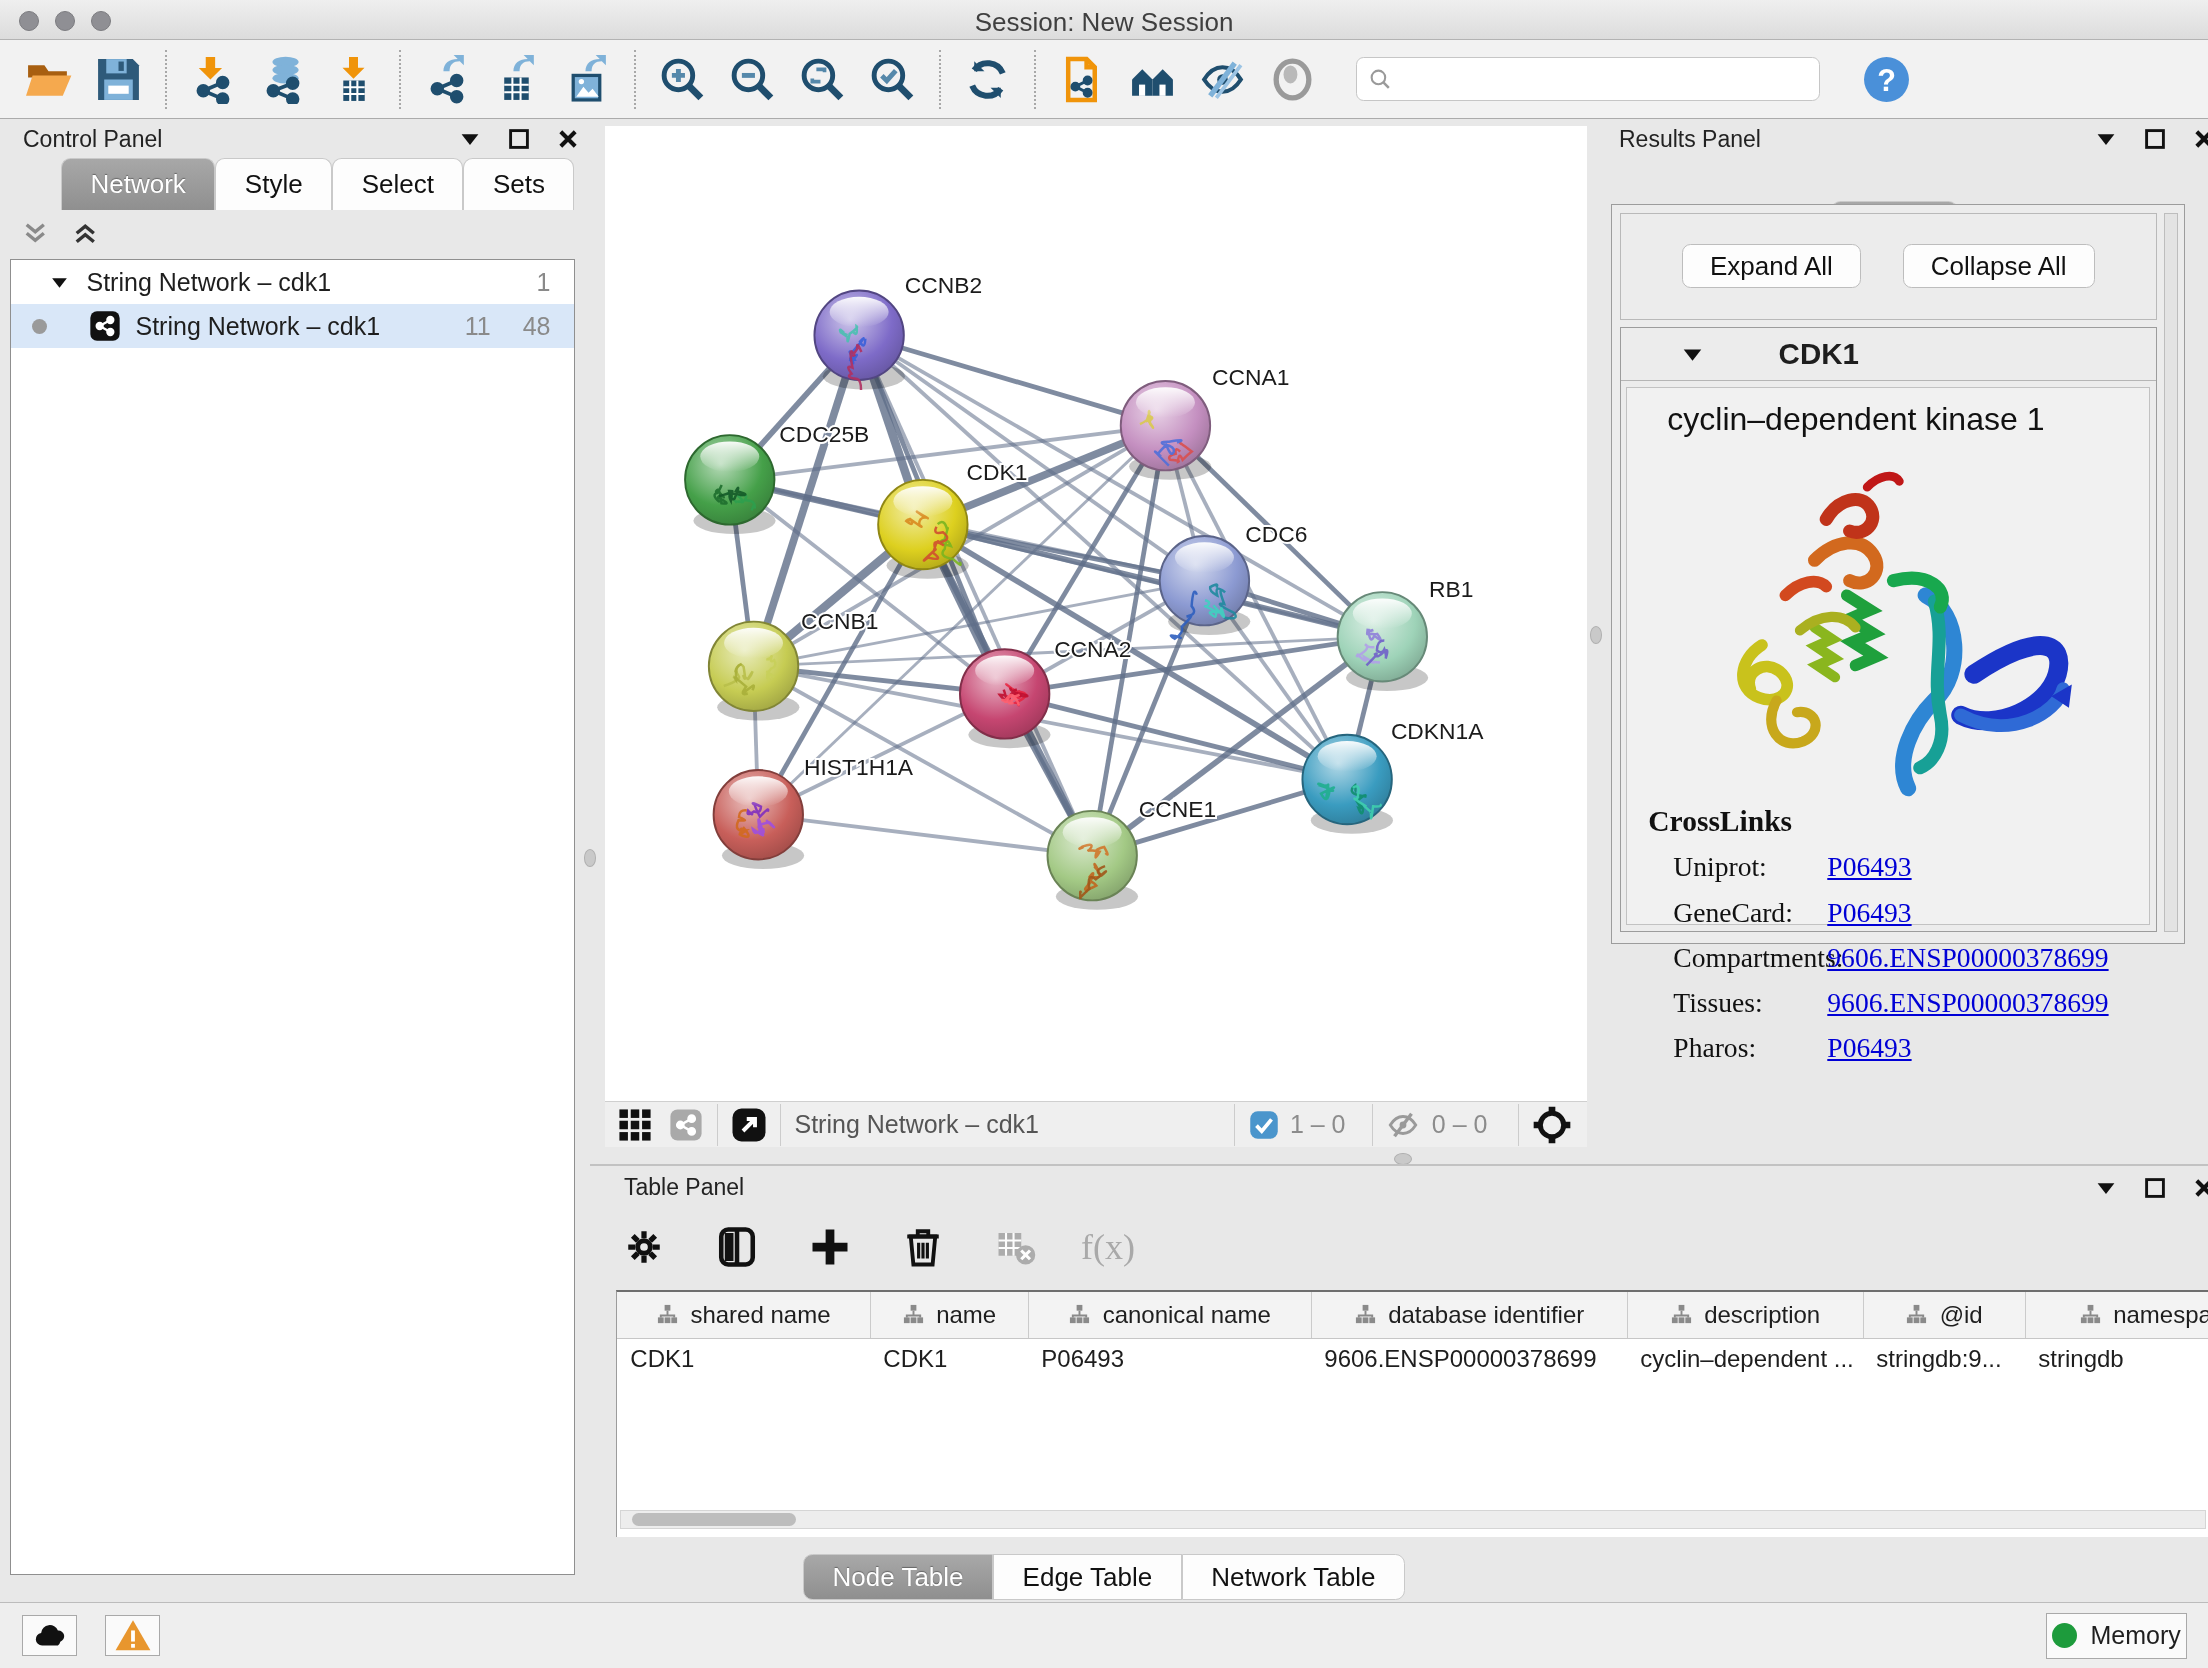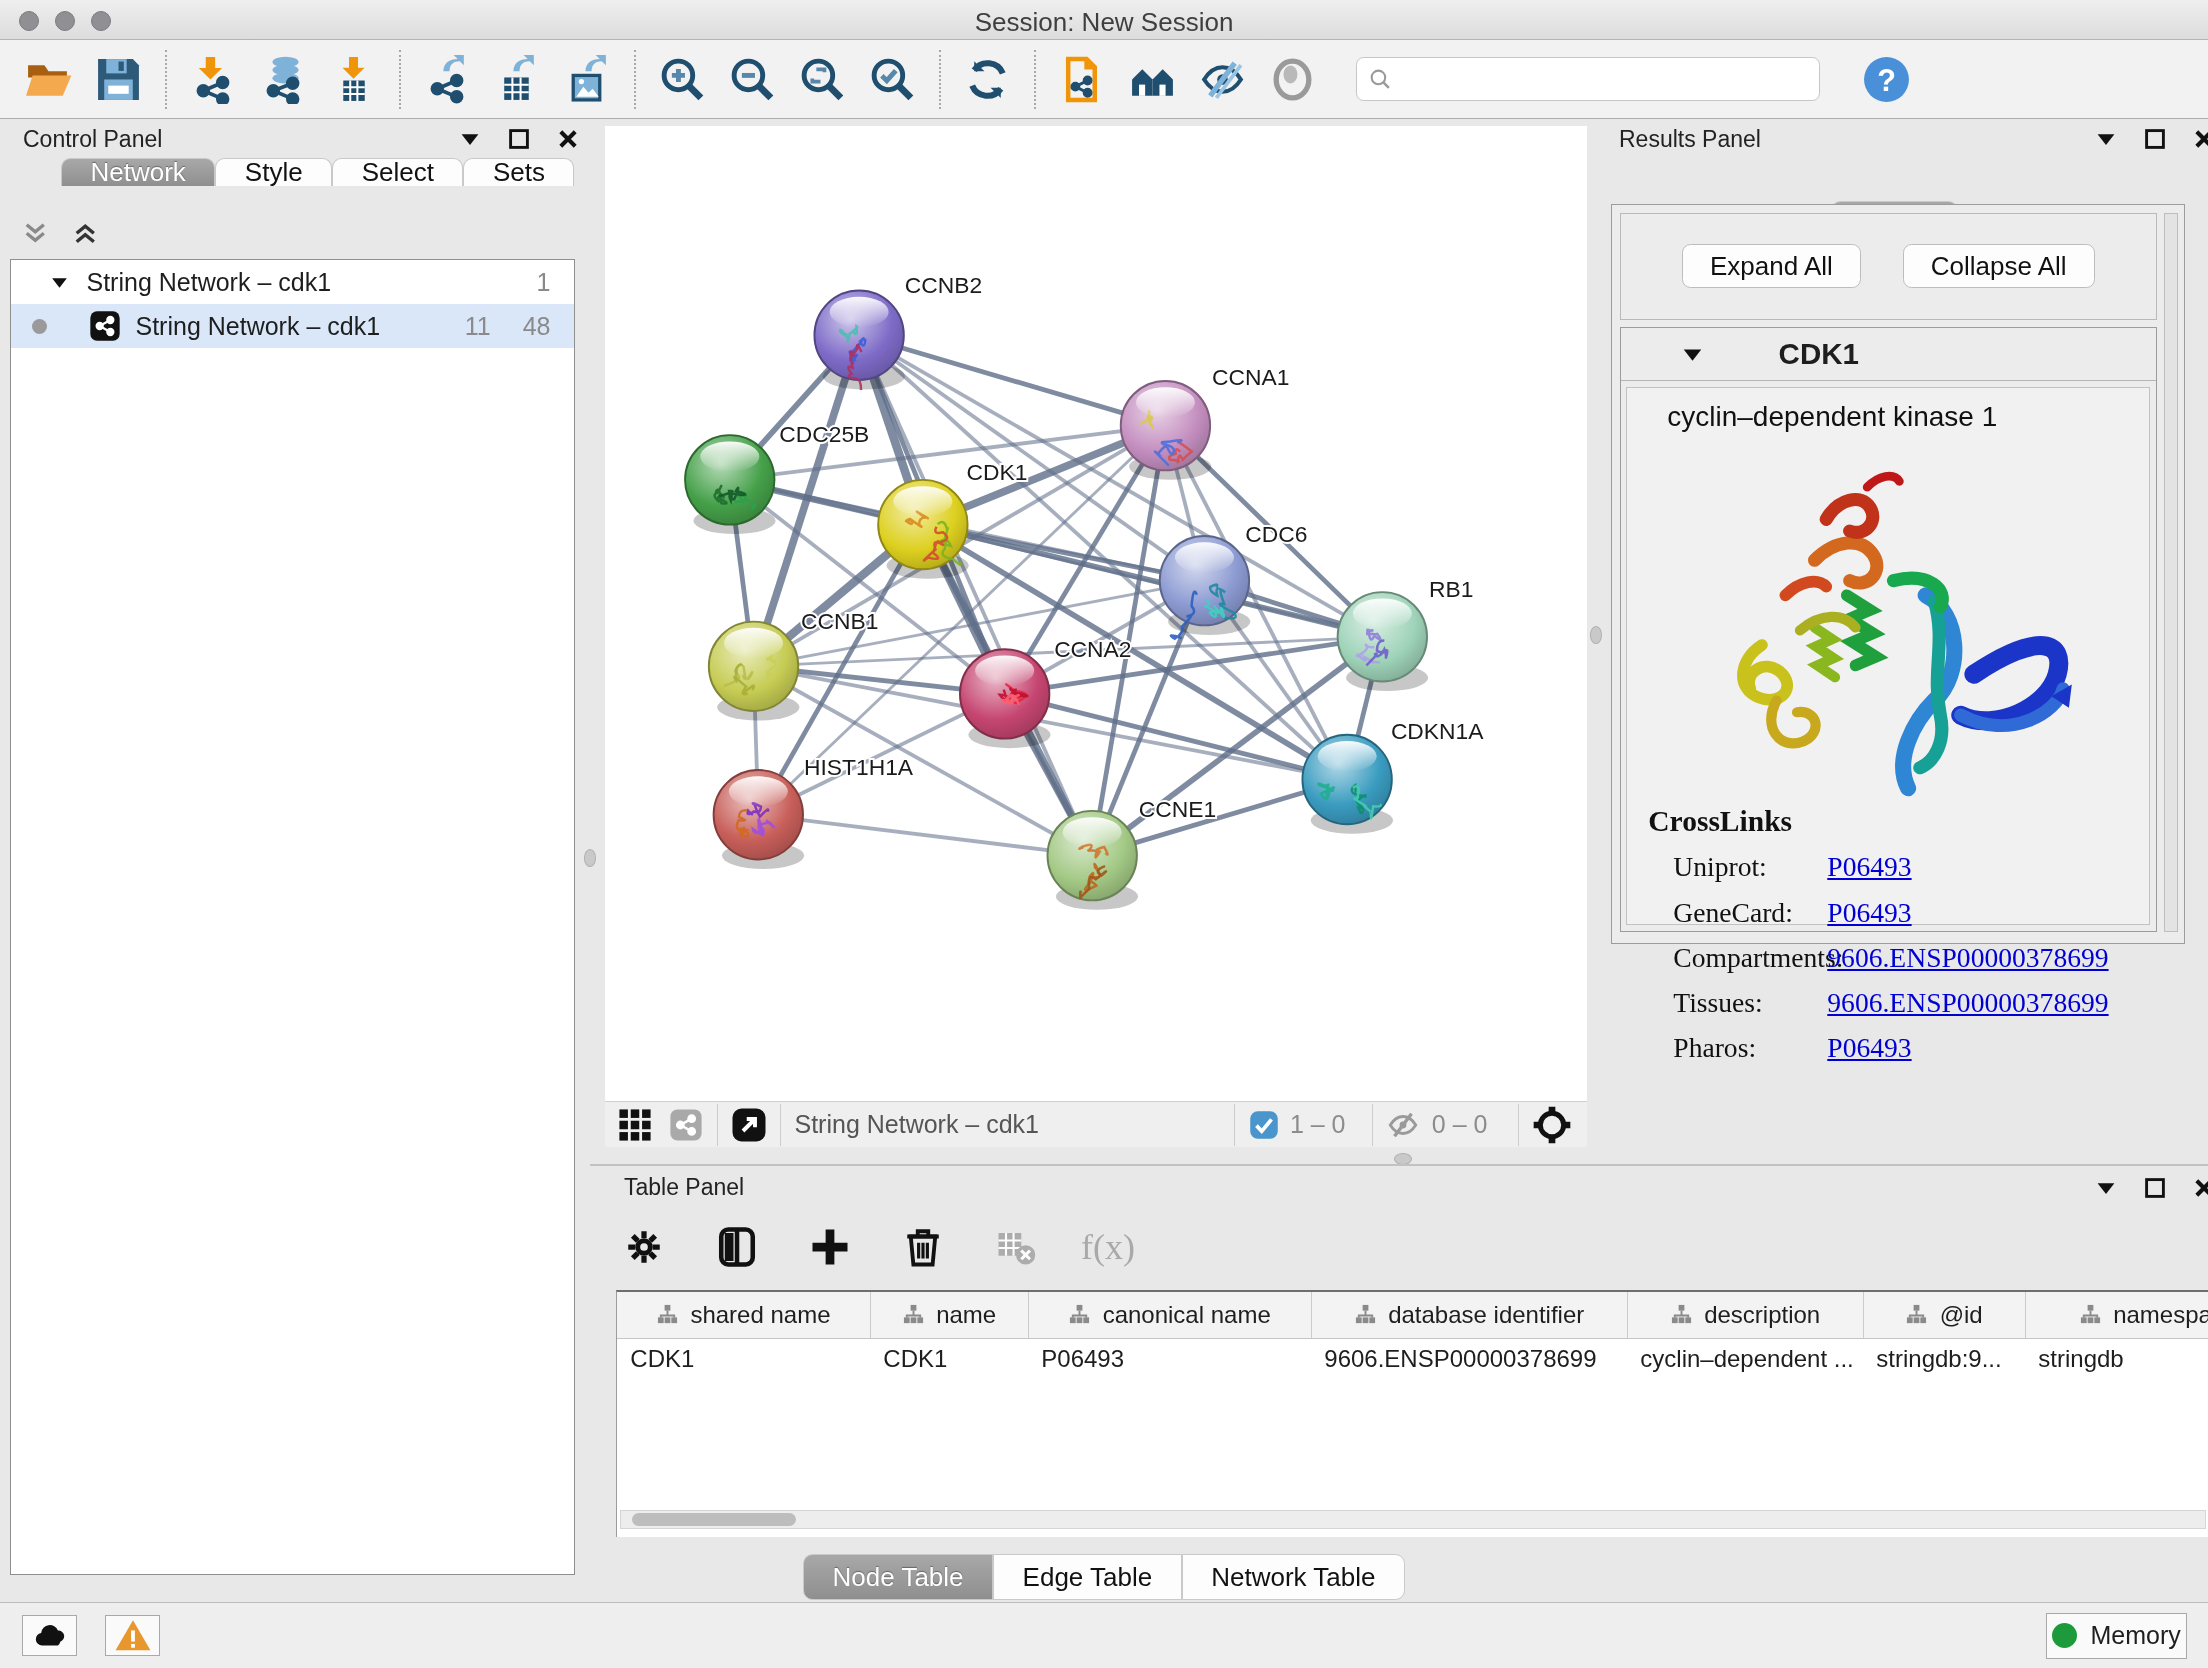--- a/index.html
+++ b/index.html
@@ -28,21 +28,21 @@
     font-family:"Liberation Sans",sans-serif;background:transparent;}
   .help-btn{margin-left:32px;}
 
   
   .panel-titlerow{position:absolute;height:38px;display:flex;align-items:center;font-size:23px;color:#222;}
   .panel-ctls{position:absolute;display:flex;align-items:center;gap:25px;}
   .pc-icon svg{width:24px;height:24px;display:block;}
 
   
   .ctl-tabs{position:absolute;left:61px;top:158px;display:flex;}
-  .tab{height:28px;padding:0 28.5px;display:flex;align-items:center;justify-content:center;
+  .tab{height:52px;padding:0 28.5px;display:flex;align-items:center;justify-content:center;
     font-size:26px;background:#fdfdfd;border:1px solid #c9c9c9;border-bottom:none;
     border-radius:9.5px 9.5px 0 0;color:#111;}
   .tab.sel{background:linear-gradient(#a8a8a8,#8f8f8f);color:#fff;text-shadow:0 -1px 1px #666;}
   .ctl-statusrow{position:absolute;left:21px;right:21px;top:211px;height:44px;
     display:flex;align-items:center;font-size:25px;color:#222;}
   .tree-box{position:absolute;left:9.5px;top:259px;width:565px;height:1316px;background:#fff;
     border:1.9px solid #8f8f8f;}
   .tree-row{height:44px;display:flex;align-items:center;font-size:25px;}
   .tree-row.selrow{background:#d9e7f8;}
   .num{color:#8a8a8a;}
@@ -60,21 +60,21 @@
   .res-tab{position:absolute;left:1831px;top:160px;}
   .res-outer{position:absolute;left:1611px;top:204px;width:574px;height:740px;background:#ececec;
     border:1.9px solid #9c9c9c;}
   .res-buttonsbox{position:absolute;left:7.6px;top:7.6px;right:27px;height:107px;border:1.9px solid #b9b9b9;
     display:flex;align-items:center;justify-content:center;gap:42px;background:#ececec;}
   .res-btn{height:44px;padding:0 27px;background:#fdfdfd;border:1.9px solid #bdbdbd;border-radius:8.6px;
     font-size:26px;display:flex;align-items:center;color:#111;}
   .gene-box{position:absolute;left:7.6px;top:122px;right:27px;bottom:11.4px;border:1.9px solid #9c9c9c;background:#ececec;}
   .gene-hdr{height:53px;display:flex;align-items:center;border-bottom:1.9px solid #b5b5b5;}
   .gene-inner{position:absolute;left:5.7px;right:5.7px;top:59px;bottom:5.7px;background:#f1f1f1;border:1px solid #c2c2c2;}
-  .gene-desc{font-size:28px;color:#111;padding:13.3px 0 0 40px;}
+  .gene-desc{font-size:32px;color:#111;padding:13.3px 0 0 40px;}
   .xlinks{position:absolute;left:21px;top:417px;font-family:"Liberation Serif",serif;color:#111;}
   .xl-title{font-size:29.5px;font-weight:bold;}
   .xl-row{display:flex;font-size:27.6px;margin-top:13.3px;}
   .xl-label{width:179px;padding-left:25px;flex:0 0 auto;}
   .xl-link{color:#0000d6;text-decoration:underline;}
   .res-scroll{position:absolute;right:5.7px;top:7.6px;bottom:11.4px;width:14.3px;background:#e3e3e3;
     border:1px solid #bdbdbd;}
 
   
   .tbl-toolbar{position:absolute;left:616px;top:1208px;height:78px;display:flex;align-items:center;gap:38px;}

